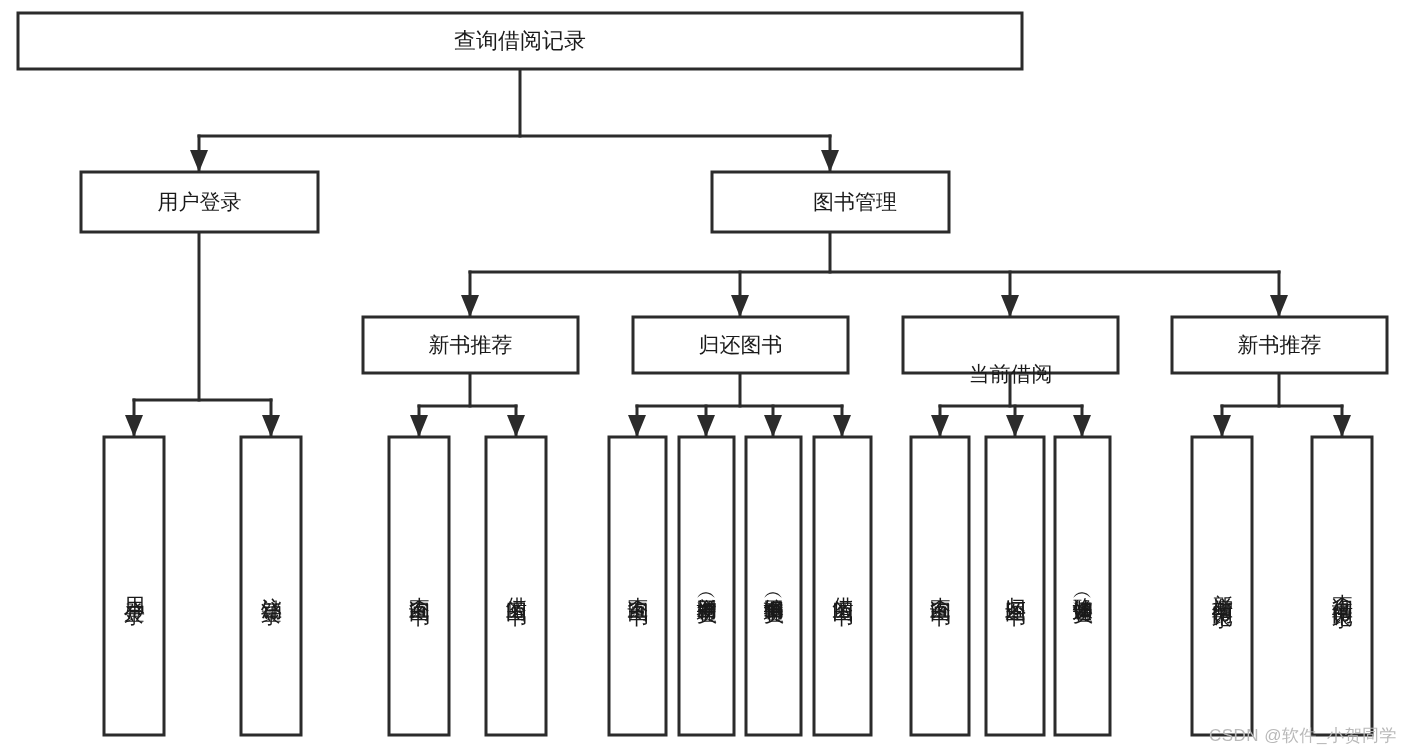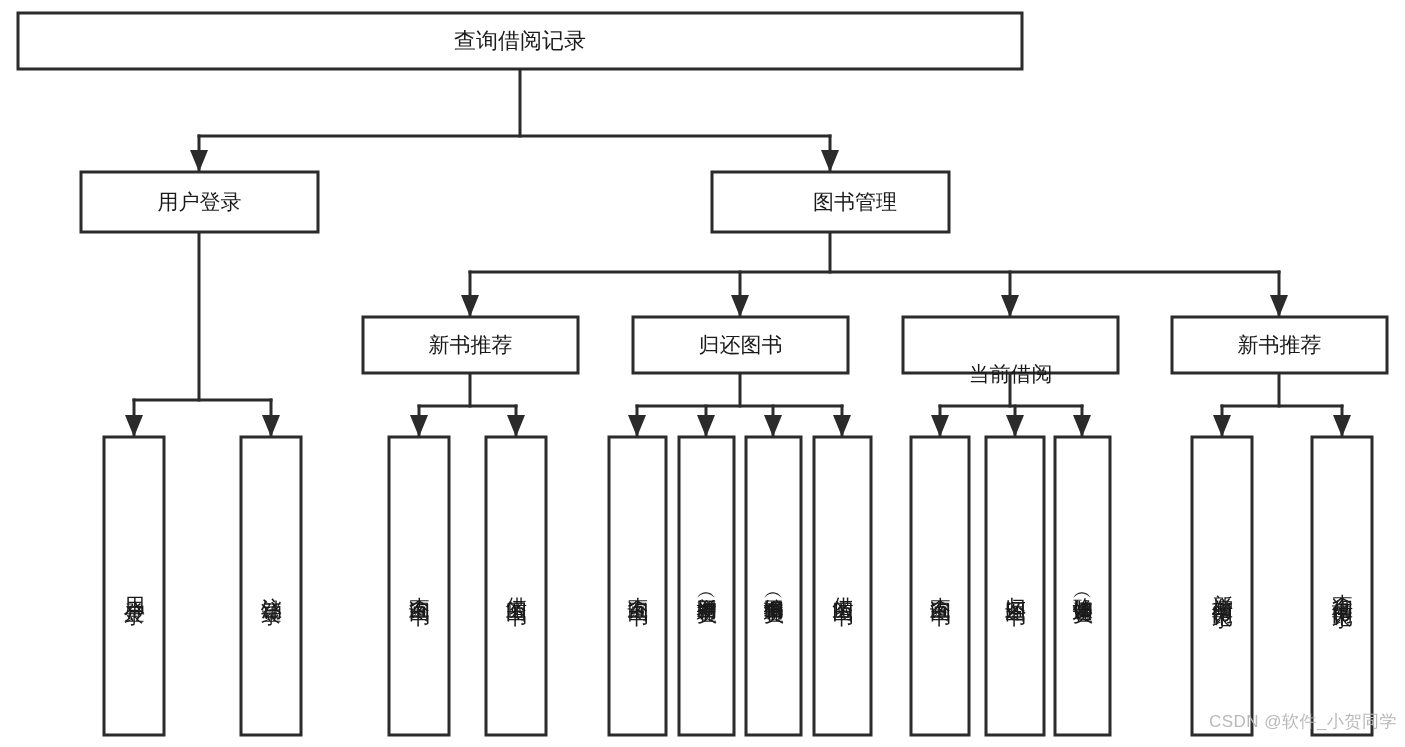--- a/index.html
+++ b/index.html
@@ -67,21 +67,21 @@
     font-size: 21px;
     white-space: nowrap;
   }
   .label-v.narrow {
     font-size: 20px;
     letter-spacing: 1px;
   }
   .watermark {
     position: absolute;
     right: 8px;
-    bottom: 14px;
+    bottom: 0;
     font-size: 17px;
     color: #b9b9b9;
     font-family: "Liberation Sans", "DejaVu Sans", sans-serif;
     letter-spacing: 0.5px;
     white-space: nowrap;
   }
 </style>
 </head>
 <body>
 

